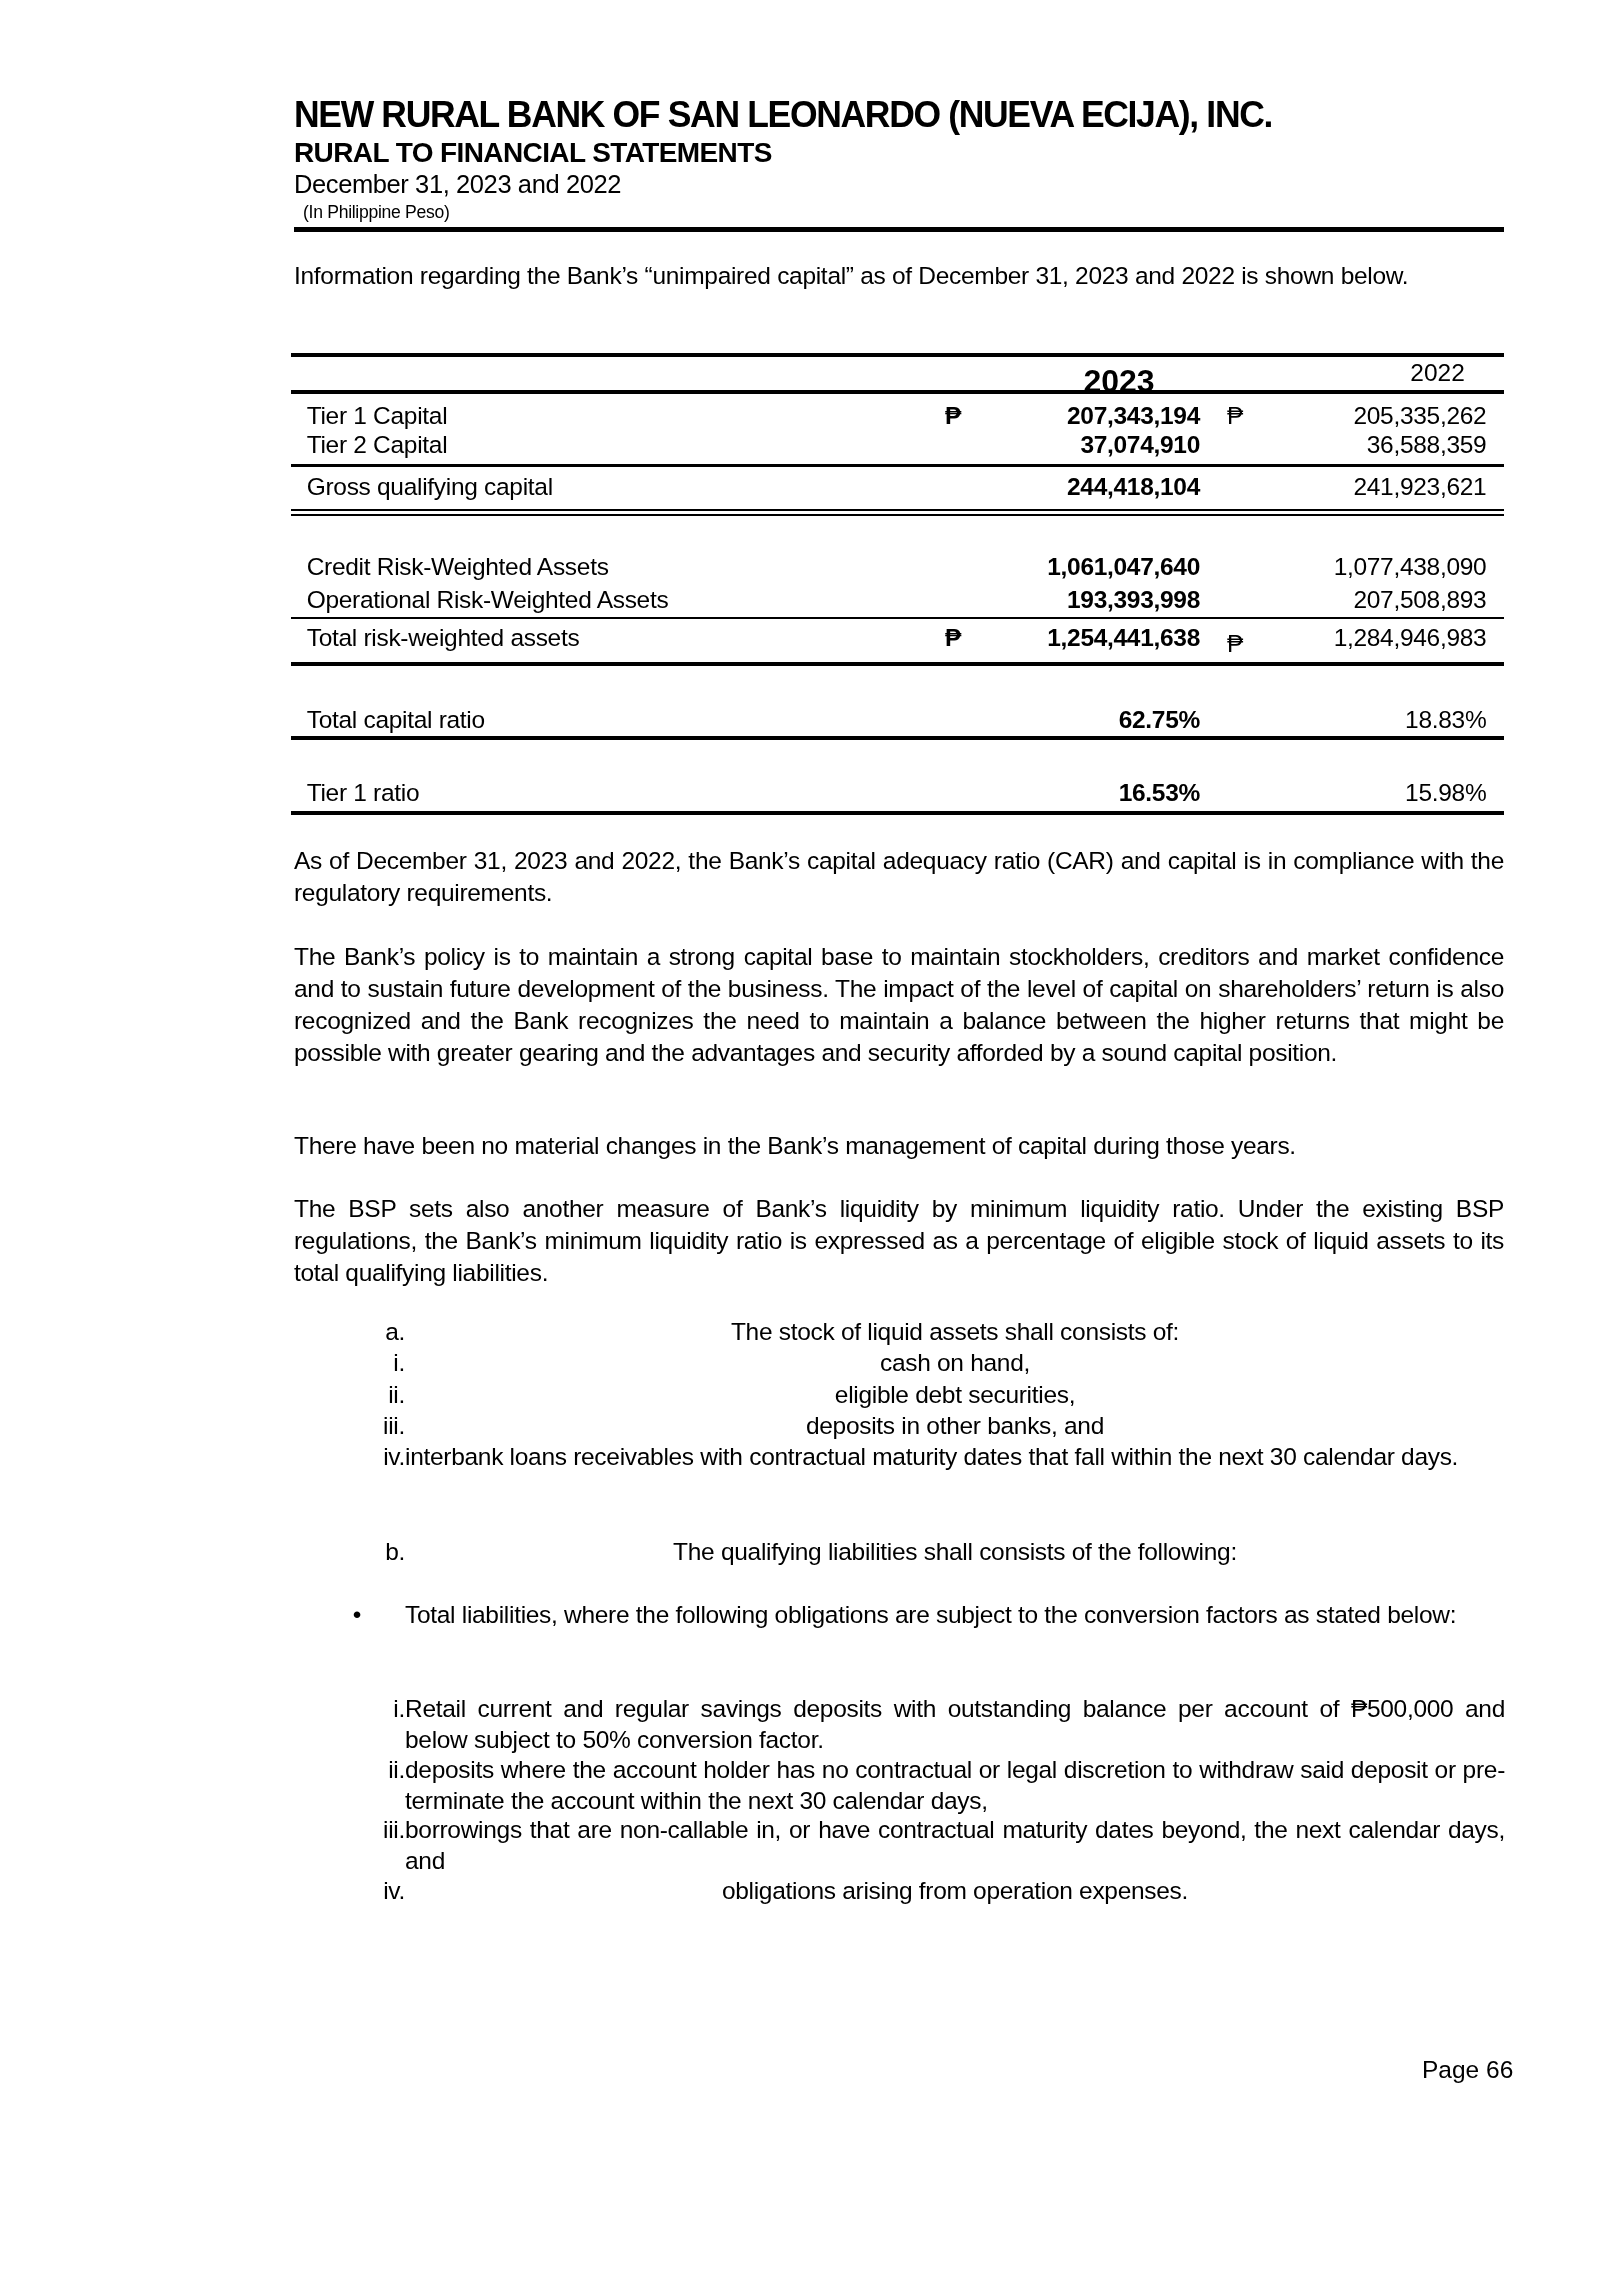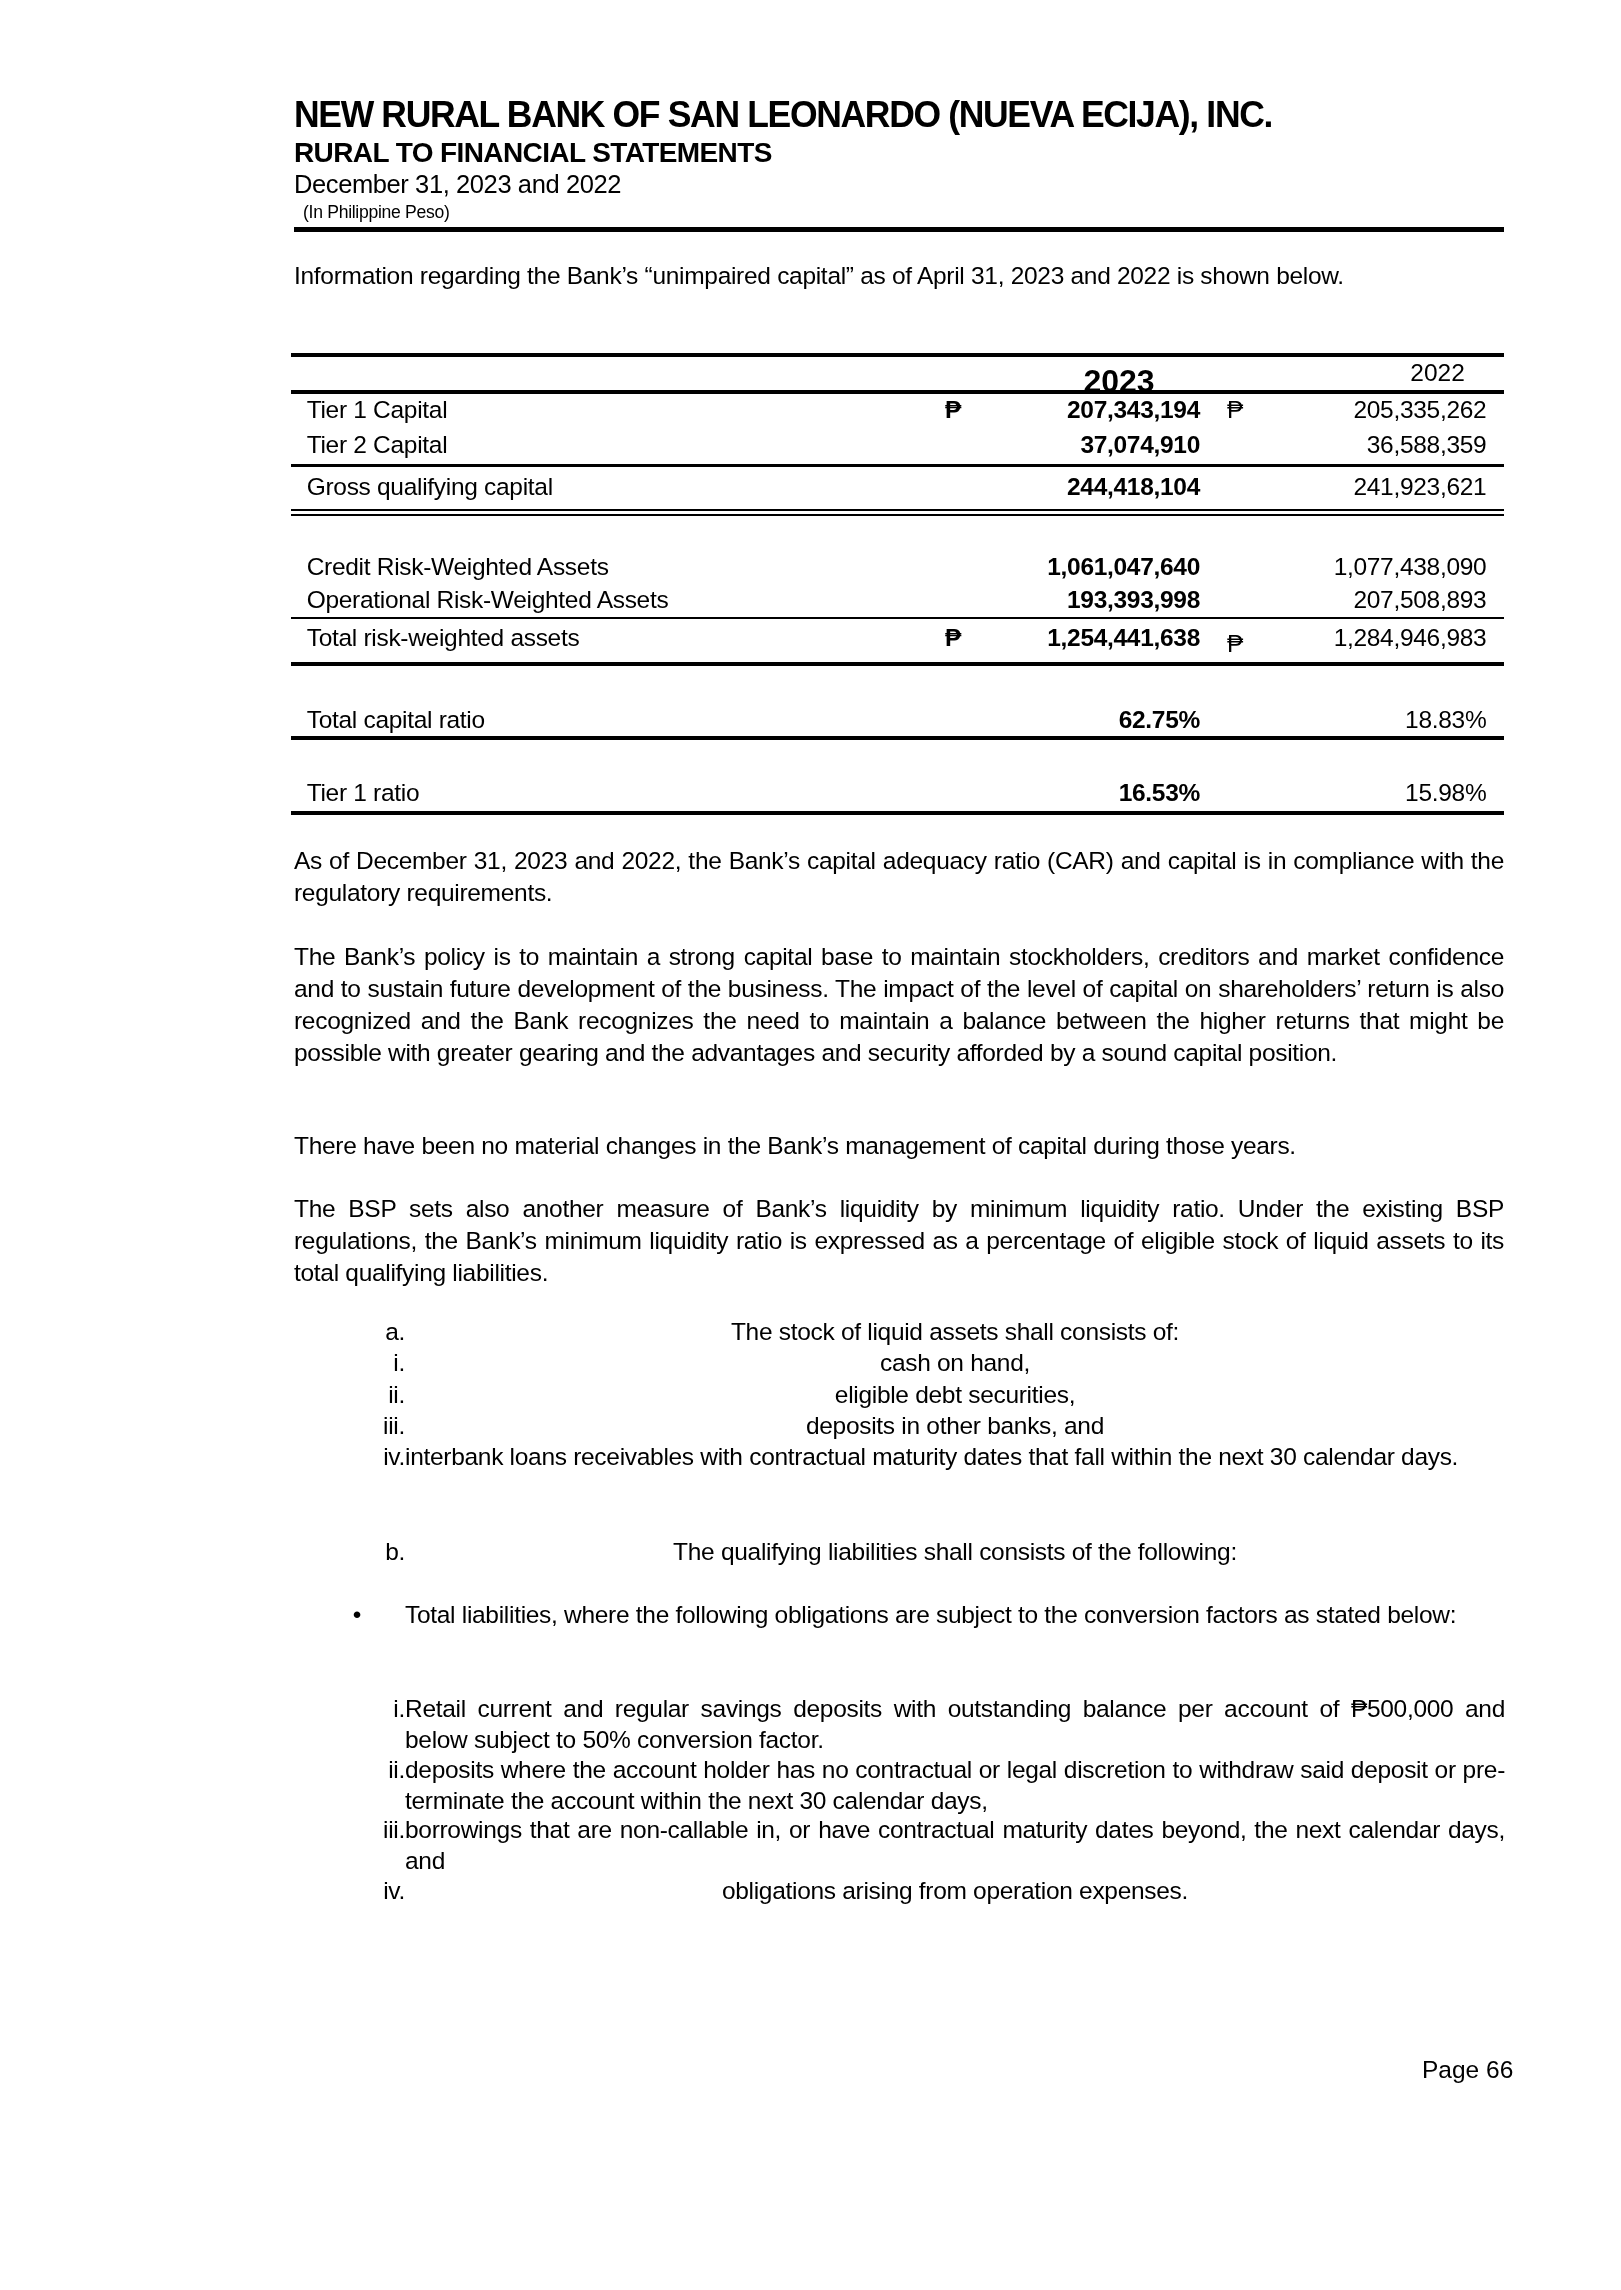--- a/index.html
+++ b/index.html
@@ -35,29 +35,29 @@
 </style>
 </head>
 <body>
 
 <div class="abs title">NEW RURAL BANK OF SAN LEONARDO (NUEVA ECIJA), INC.</div>
 <div class="abs subtitle">RURAL TO FINANCIAL STATEMENTS</div>
 <div class="abs date">December 31, 2023 and 2022</div>
 <div class="abs unit">(In Philippine Peso)</div>
 <div class="abs hrule" style="top:227px;height:4.9px;"></div>
 
-<div class="abs para" style="top:260px;">Information regarding the Bank’s “unimpaired capital” as of April 31, 2023 and 2022 is shown below.</div>
+<div class="abs para" style="top:260px;">Information regarding the Bank’s “unimpaired capital” as of December 31, 2023 and 2022 is shown below.</div>
 
 <div class="abs tbl">
   <div class="tline" style="top:0;height:3.9px;"></div>
   <div class="hdr23">2023</div>
   <div class="hdr22">2022</div>
   <div class="tline" style="top:37px;height:3.9px;"></div>
 
-  <div class="trow" style="top:43px;">
+  <div class="trow" style="top:49px;">
     <span class="lbl">Tier 1 Capital</span>
     <span class="cur1">₱</span>
     <span class="v23">207,343,194</span>
     <span class="cur2">₱</span>
     <span class="v22">205,335,262</span>
   </div>
   <div class="trow" style="top:78px;">
     <span class="lbl">Tier 2 Capital</span>
     <span class="v23">37,074,910</span>
     <span class="v22">36,588,359</span>

